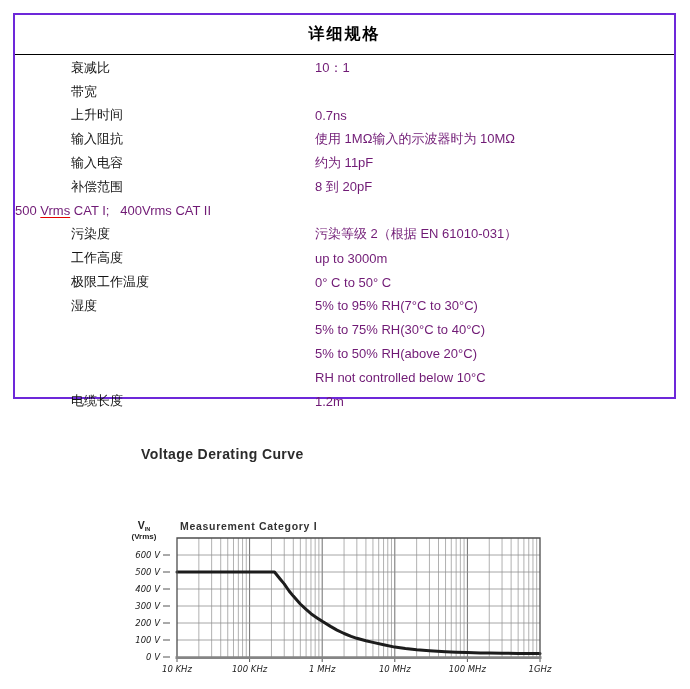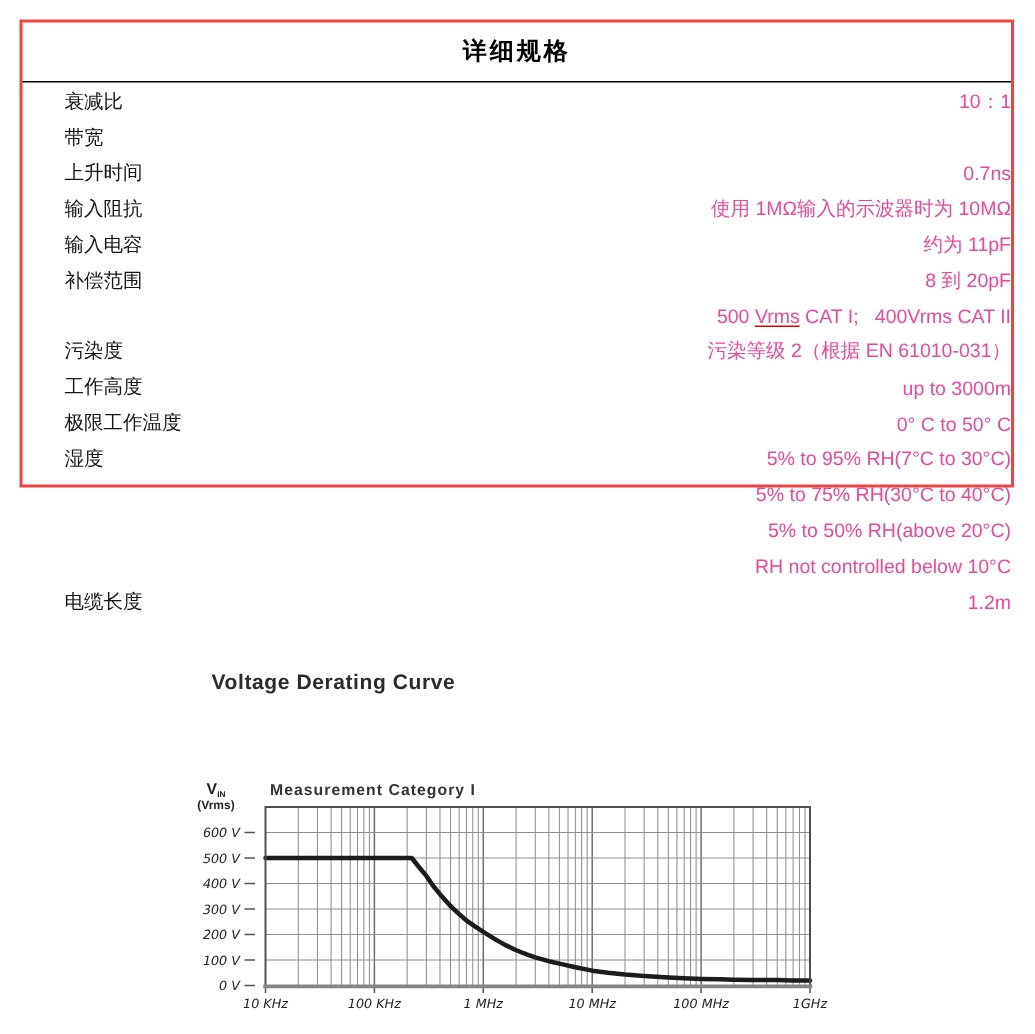--- a/index.html
+++ b/index.html
@@ -3,32 +3,32 @@
 <meta charset="utf-8">
 <style>
   html,body{margin:0;padding:0;}
   body{
     width:690px;height:689px;position:relative;background:#fff;
     font-family:"Liberation Sans","DejaVu Sans",sans-serif;
     color:#111;overflow:hidden;
   }
   
   .spec-table{
-    position:absolute;left:13px;top:13px;width:663px;height:312px;
-    border:2px solid #ef4444;box-sizing:border-box;background:#fff;
+    position:absolute;left:13px;top:13px;width:663px;height:386px;
+    border:2px solid #6d28d9;box-sizing:border-box;background:#fff;
   }
   .spec-title{
     height:39px;border-bottom:1px solid #000;
     display:flex;align-items:center;justify-content:center;
     font-size:16px;font-weight:700;letter-spacing:2px;color:#000;
   }
   .spec-rows{padding-top:1px;}
   .spec-row{display:flex;height:23.8px;align-items:center;font-size:13px;}
-  .spec-label{width:244px;padding-left:28px;flex:none;white-space:pre;color:#141414;}
-  .spec-value{flex:1;white-space:pre;color:#ec4899;text-align:right;}
+  .spec-label{width:244px;padding-left:28px;flex:none;white-space:pre;color:#141414;margin-left:28px;}
+  .spec-value{flex:1;white-space:pre;color:#701a75;}
   .wavy{
     text-decoration-line:underline;
     text-decoration-style:wavy;
     text-decoration-color:#e60000;
     text-decoration-thickness:1px;
     text-underline-offset:2px;
     text-decoration:underline;
   }
   
   .section-heading{

